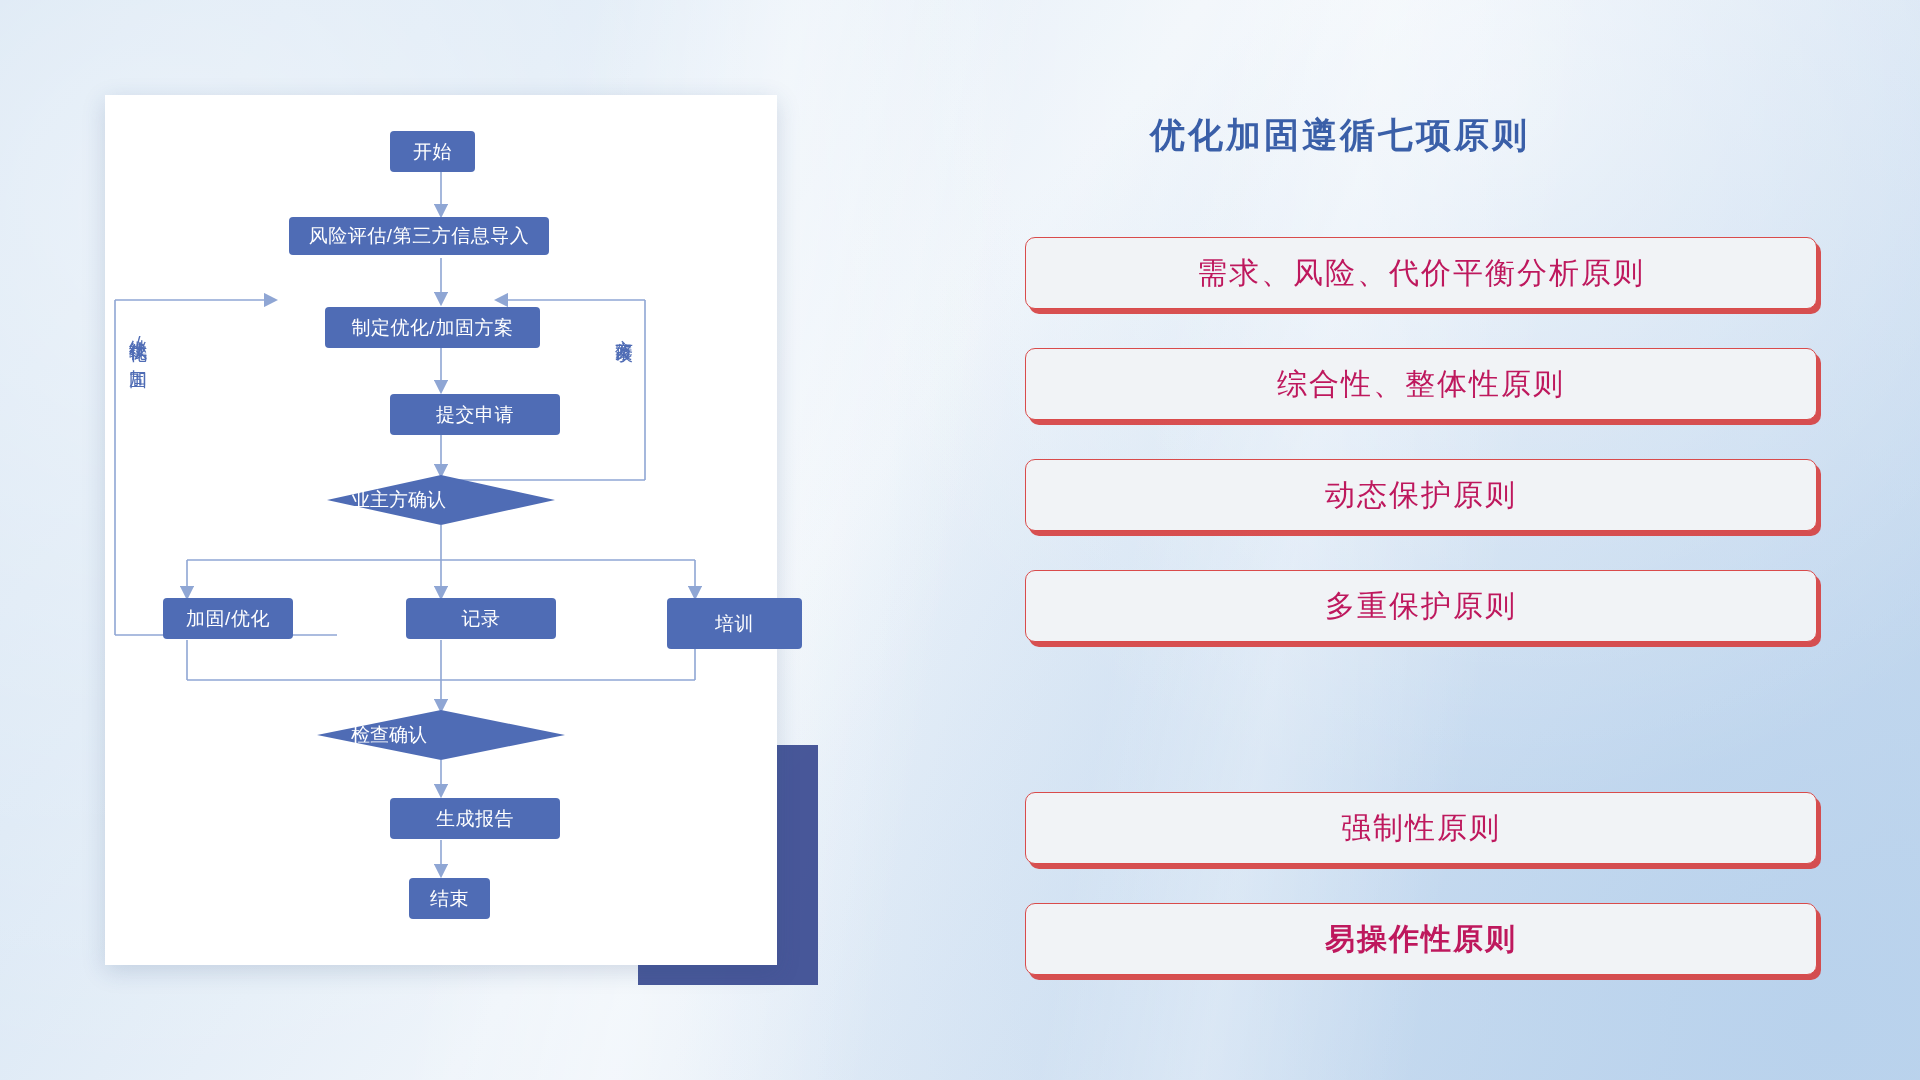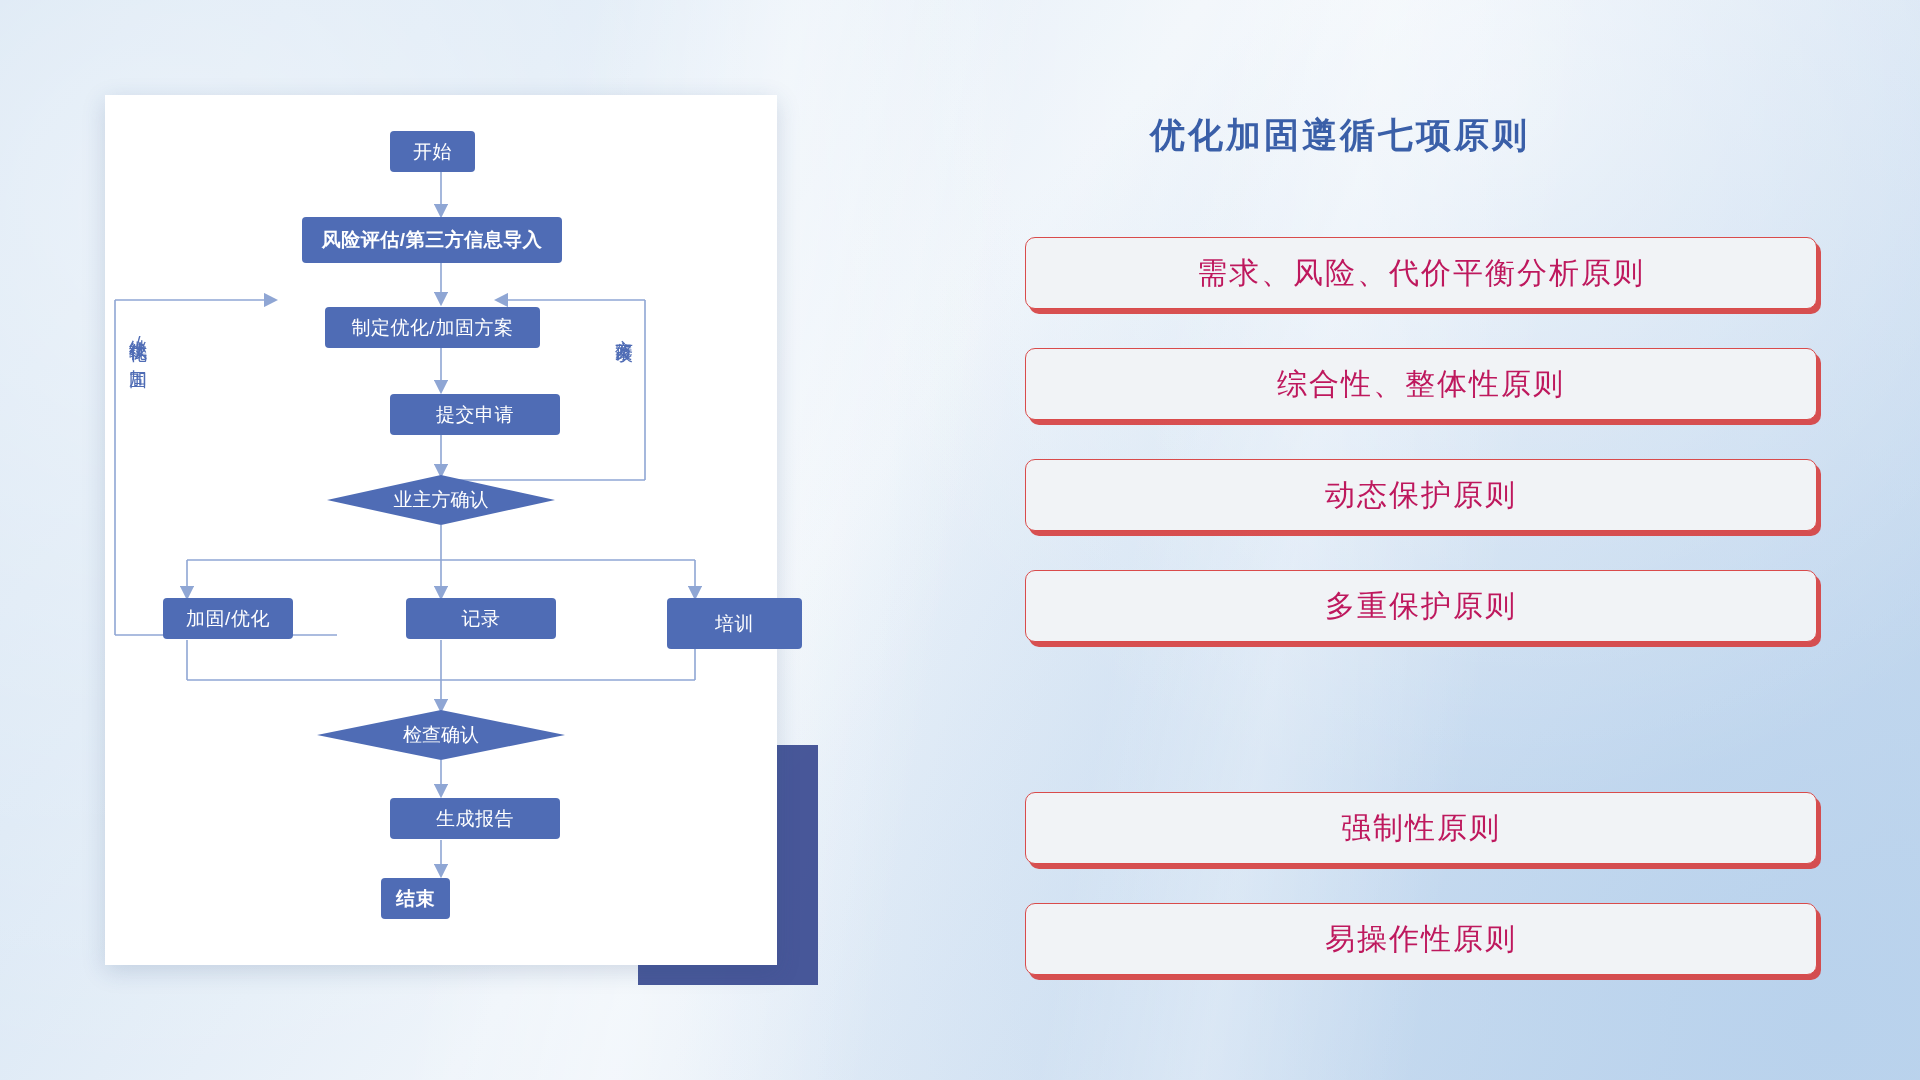--- a/index.html
+++ b/index.html
@@ -70,21 +70,21 @@
     margin-left: 40px;
   }
 
   .diamond-label {
     position: absolute;
     color: #ffffff;
     font-size: 19px;
     white-space: nowrap;
     display: flex;
     align-items: center;
-    justify-content: center;
+    justify-content: flex-start;
   }
 
   .side-label {
     position: absolute;
     color: #4f6cb5;
     font-size: 18px;
     line-height: 22px;
     writing-mode: vertical-rl;
     text-orientation: upright;
     letter-spacing: 2px;
@@ -171,21 +171,21 @@
       </g>
 
       <polygon points="336,380 450,405 336,430 222,405" fill="#4f6cb5"></polygon>
       <polygon points="336,615 460,640 336,665 212,640" fill="#4f6cb5"></polygon>
     </svg>
 
     <div class="nodebox" style="left:245px; top:36px; width:85px; height:41px;">
       <span>开始</span>
     </div>
 
-    <div class="nodebox" style="left:157px; top:122px; width:260px; height:46px;font-weight:bold;">
+    <div class="nodebox" style="left:144px; top:122px; width:260px; height:38px;">
       <span>风险评估/第三方信息导入</span>
     </div>
 
     <div class="nodebox" style="left:180px; top:212px; width:215px; height:41px;">
       <span>制定优化/加固方案</span>
     </div>
 
     <div class="nodebox" style="left:245px; top:299px; width:170px; height:41px;">
       <span>提交申请</span>
     </div>
@@ -207,21 +207,21 @@
     </div>
 
     <div class="diamond-label" style="left:246px; top:627px; width:180px; height:26px;">
       <span>检查确认</span>
     </div>
 
     <div class="nodebox" style="left:245px; top:703px; width:170px; height:41px;">
       <span>生成报告</span>
     </div>
 
-    <div class="nodebox" style="left:236px; top:783px; width:69px; height:41px;font-weight:bold;">
+    <div class="nodebox" style="left:264px; top:783px; width:81px; height:41px;">
       <span>结束</span>
     </div>
 
     <div class="side-label" style="left:22px; top:230px; height:140px;">继续优化/加固</div>
 
     <div class="side-label" style="left:508px; top:230px; height:110px;">方案修改</div>
   </div>
 
   <div class="right-title">优化加固遵循七项原则</div>
 
@@ -233,17 +233,17 @@
   </div>
   <div class="principle" style="top:459px;">
     <span>动态保护原则</span>
   </div>
   <div class="principle" style="top:570px;">
     <span>多重保护原则</span>
   </div>
   <div class="principle" style="top:792px;">
     <span>强制性原则</span>
   </div>
-  <div class="principle" style="top:903px;">
+  <div class="principle" style="top:903px;font-weight:bold;">
     <span>易操作性原则</span>
   </div>
 
 </div>
 
 </body></html>

